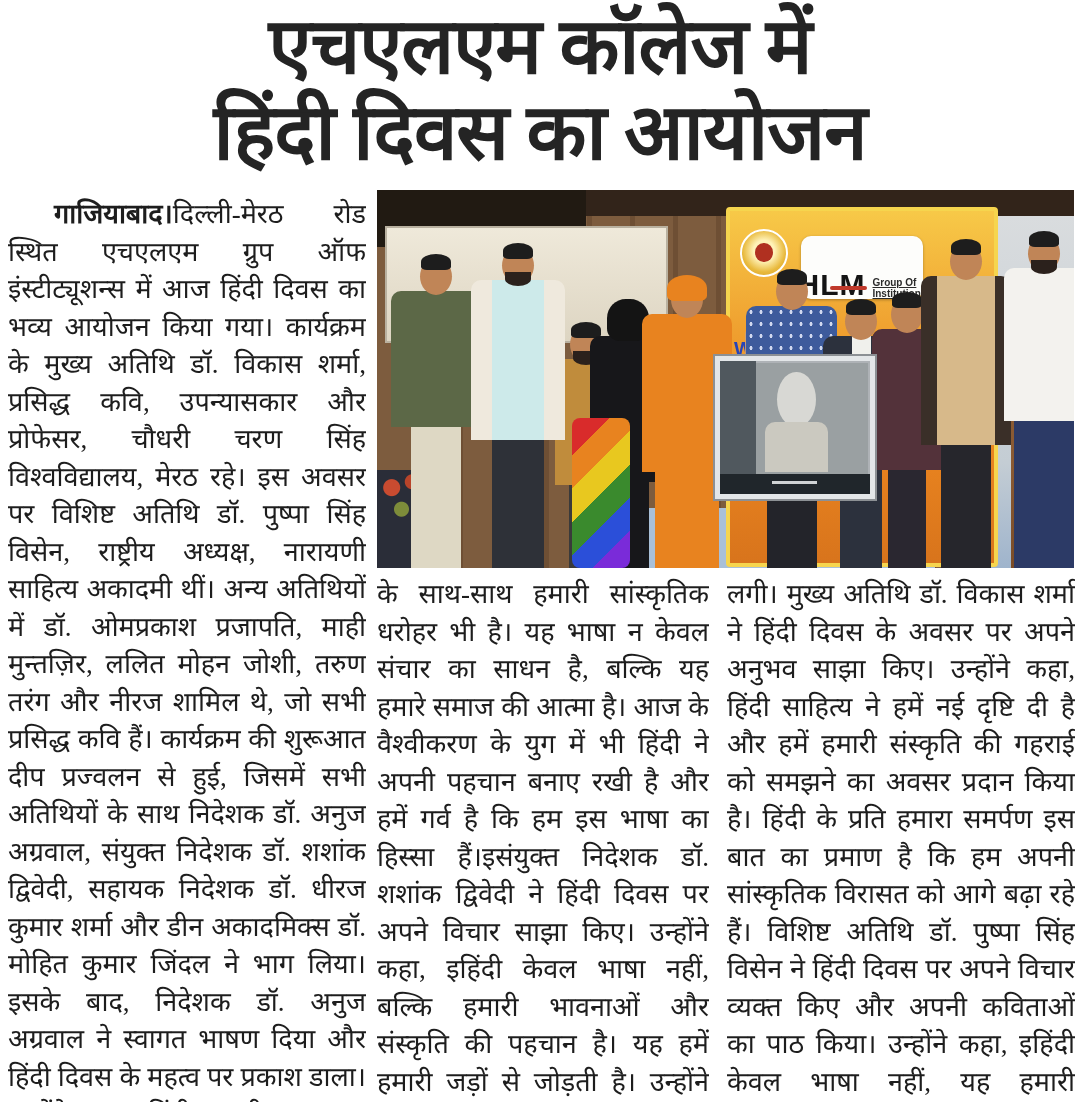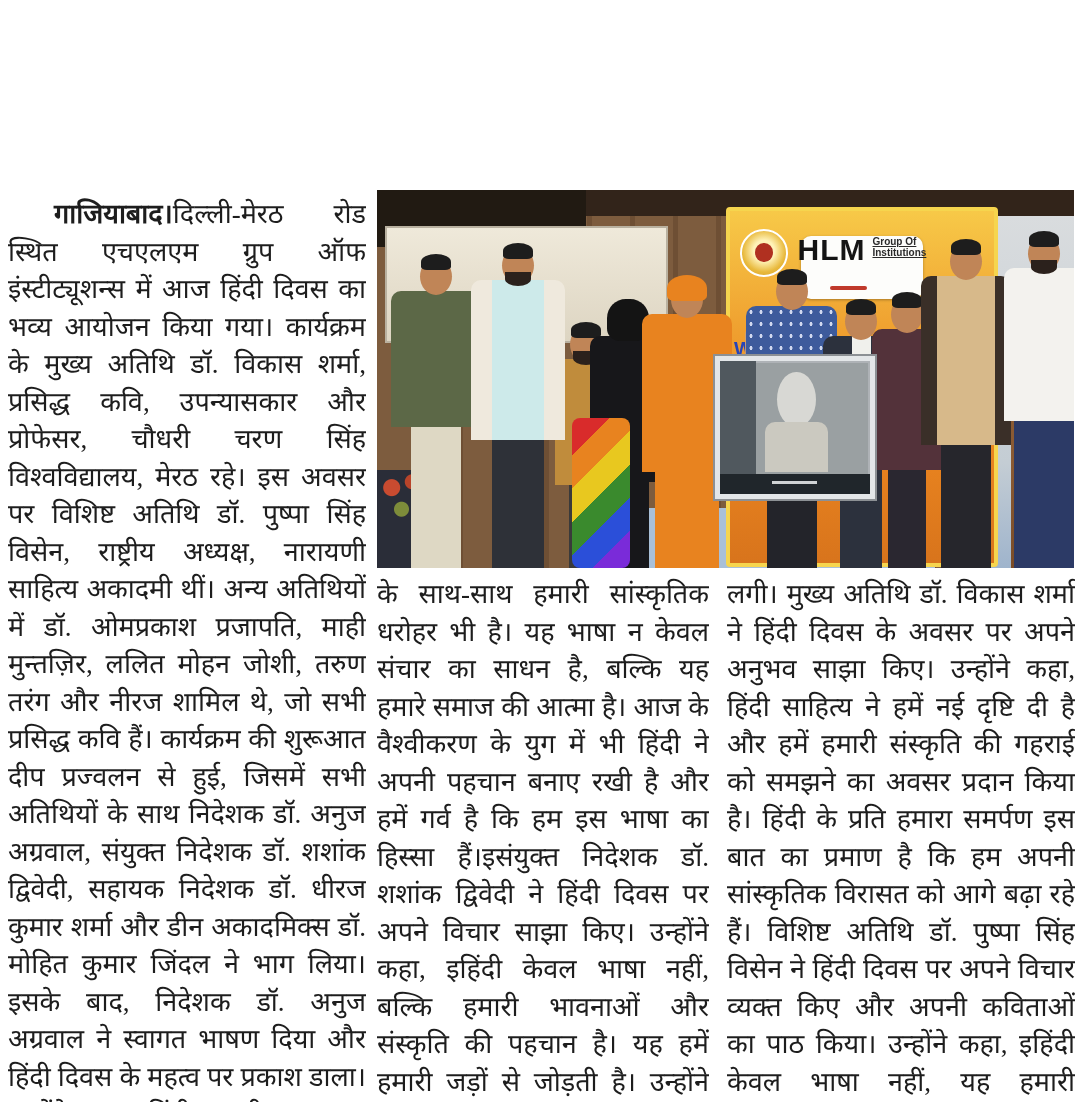--- a/index.html
+++ b/index.html
@@ -33,21 +33,21 @@
   .floor-strip{position:absolute;left:38%;bottom:0;width:42%;height:16%;background:#a9c0d8;}
 
   
   .banner{position:absolute;left:50%;top:4.5%;width:38%;height:93%;
           background:linear-gradient(180deg,#f7c948,#ef9f2f 35%,#e8831f 70%,#d8741c);
           border:4px solid #f6d54e;border-radius:4px;}
   .banner-logo{position:absolute;left:4%;top:5%;width:44px;height:44px;border-radius:50%;
           border:2px solid #fff;background:radial-gradient(circle at 50% 45%,#fff2b8 0 32%,#e8b93c 65%,#d49a28);}
   .banner-logo .emb{position:absolute;left:30%;top:28%;width:40%;height:44%;border-radius:50%;background:#b03020;}
   .hlm-box{position:absolute;left:27%;top:7%;width:46%;height:18%;background:#fdfdfb;border-radius:10px;
-          display:flex;align-items:flex-start;justify-content:center;gap:7px;box-shadow:0 1px 3px rgba(0,0,0,.3);}
+          display:flex;align-items:flex-end;justify-content:center;gap:7px;box-shadow:0 1px 3px rgba(0,0,0,.3);}
   .hlm{font-family:"Liberation Sans","DejaVu Sans",sans-serif;font-size:30px;font-weight:900;color:#141414;letter-spacing:1px;line-height:28px;}
   .hlm-sub{font-family:"Liberation Sans","DejaVu Sans",sans-serif;font-size:10px;line-height:11px;font-weight:700;color:#2a2a2a;width:62px;text-decoration:underline;}
   .hlm-red{position:absolute;left:24%;bottom:14%;width:30%;height:4px;background:#c0392b;border-radius:2px;}
   .banner-corner{position:absolute;right:2%;top:21%;font-family:"Liberation Sans","DejaVu Sans",sans-serif;
           font-size:12px;font-weight:700;color:#8a2a18;}
   .welcome{position:absolute;left:0;top:36%;width:100%;text-align:center;
           font-family:"Liberation Sans","DejaVu Sans",sans-serif;font-size:20px;font-weight:800;
           color:#2644b8;letter-spacing:2px;white-space:nowrap;}
   .wel-tail{margin-left:34px;}
   .banner-hindi{position:absolute;left:52%;top:52%;font-size:42px;font-weight:700;color:#581410;}
@@ -85,20 +85,22 @@
   .fr-body{position:absolute;left:30%;top:46%;width:42%;height:38%;border-radius:10px 10px 0 0;background:#cbc9c0;}
   .fr-caption{position:absolute;left:0;bottom:0;width:100%;height:15%;background:#20262b;}
   .fr-caption i{position:absolute;left:35%;top:35%;width:30%;height:3px;background:#cfd2d4;}
 </style>
 </head>
 <body>
 
 <div class="page">
 
   <header class="headline">
+    <div class="h-line">एचएलएम कॉलेज में</div>
+    <div class="h-line">हिंदी दिवस का आयोजन</div>
   </header>
 
   <section class="col col1">
     <p class="para"><strong class="dateline">गाजियाबाद।</strong><span>दिल्ली-मेरठ रोड स्थित एचएलएम ग्रुप ऑफ इंस्टीट्यूशन्स में आज हिंदी दिवस का भव्य आयोजन किया गया। कार्यक्रम के मुख्य अतिथि डॉ. विकास शर्मा, प्रसिद्ध कवि, उपन्यासकार और प्रोफेसर, चौधरी चरण सिंह विश्वविद्यालय, मेरठ रहे। इस अवसर पर विशिष्ट अतिथि डॉ. पुष्पा सिंह विसेन, राष्ट्रीय अध्यक्ष, नारायणी साहित्य अकादमी थीं। अन्य अतिथियों में डॉ. ओमप्रकाश प्रजापति, माही मुन्तज़िर, ललित मोहन जोशी, तरुण तरंग और नीरज शामिल थे, जो सभी प्रसिद्ध कवि हैं। कार्यक्रम की शुरूआत दीप प्रज्वलन से हुई, जिसमें सभी अतिथियों के साथ निदेशक डॉ. अनुज अग्रवाल, संयुक्त निदेशक डॉ. शशांक द्विवेदी, सहायक निदेशक डॉ. धीरज कुमार शर्मा और डीन अकादमिक्स डॉ. मोहित कुमार जिंदल ने भाग लिया। इसके बाद, निदेशक डॉ. अनुज अग्रवाल ने स्वागत भाषण दिया और हिंदी दिवस के महत्व पर प्रकाश डाला। उन्होंने कहा, हिंदी हमारी मातृभाषा होने</span></p>
   </section>
 
   <figure class="photo">
     <div class="beam"></div>
     <div class="corner-dark"></div>
     <div class="screen"></div>

